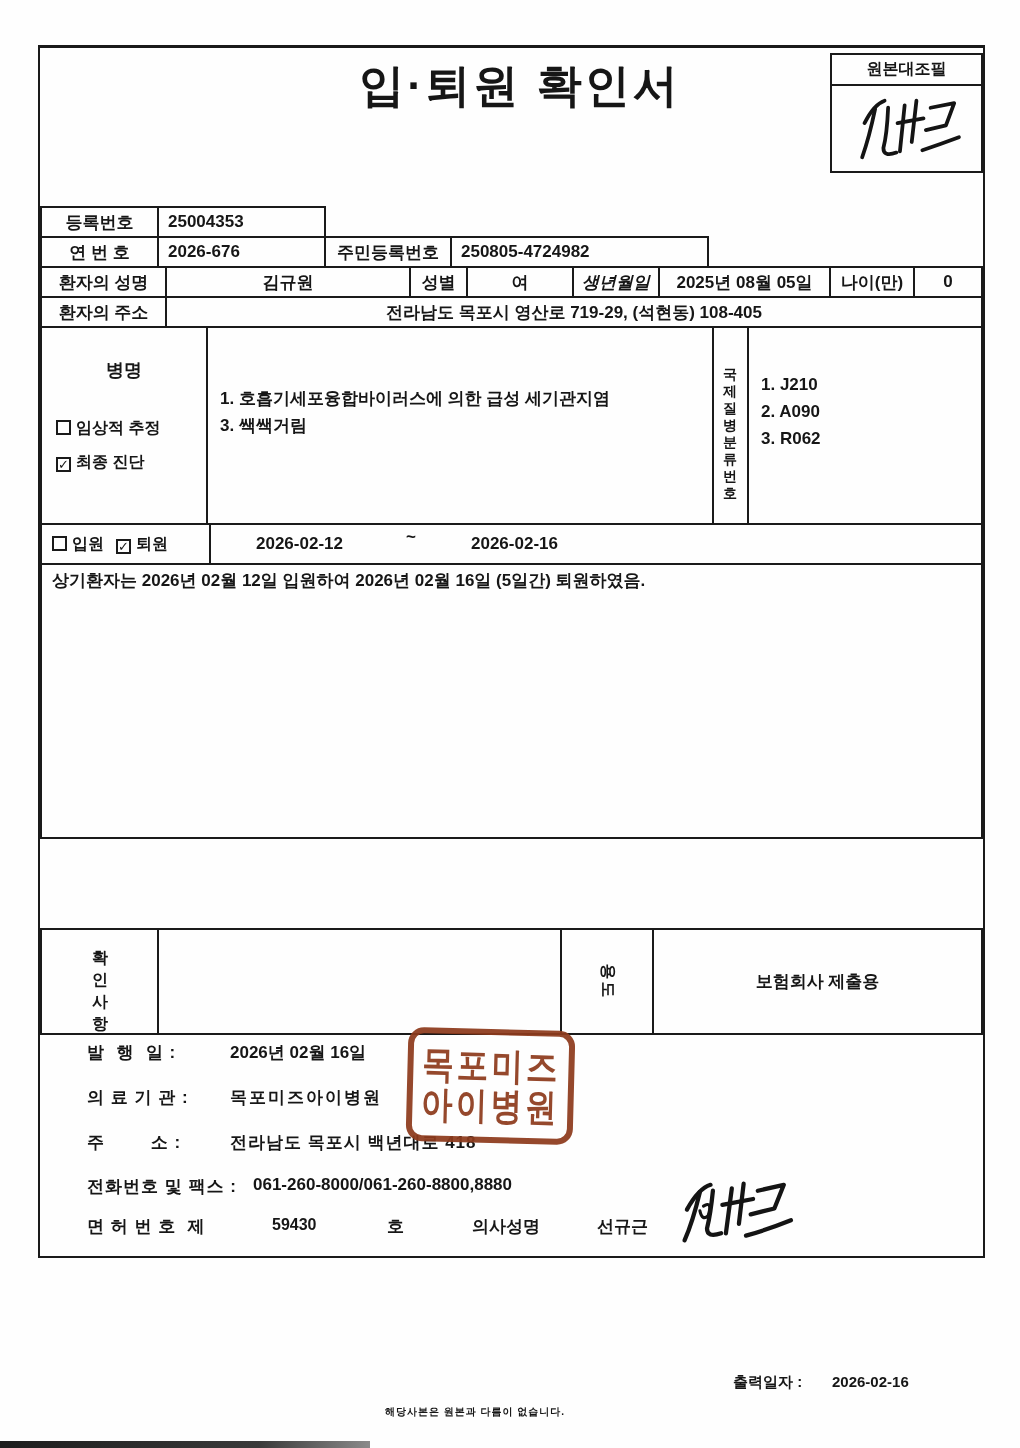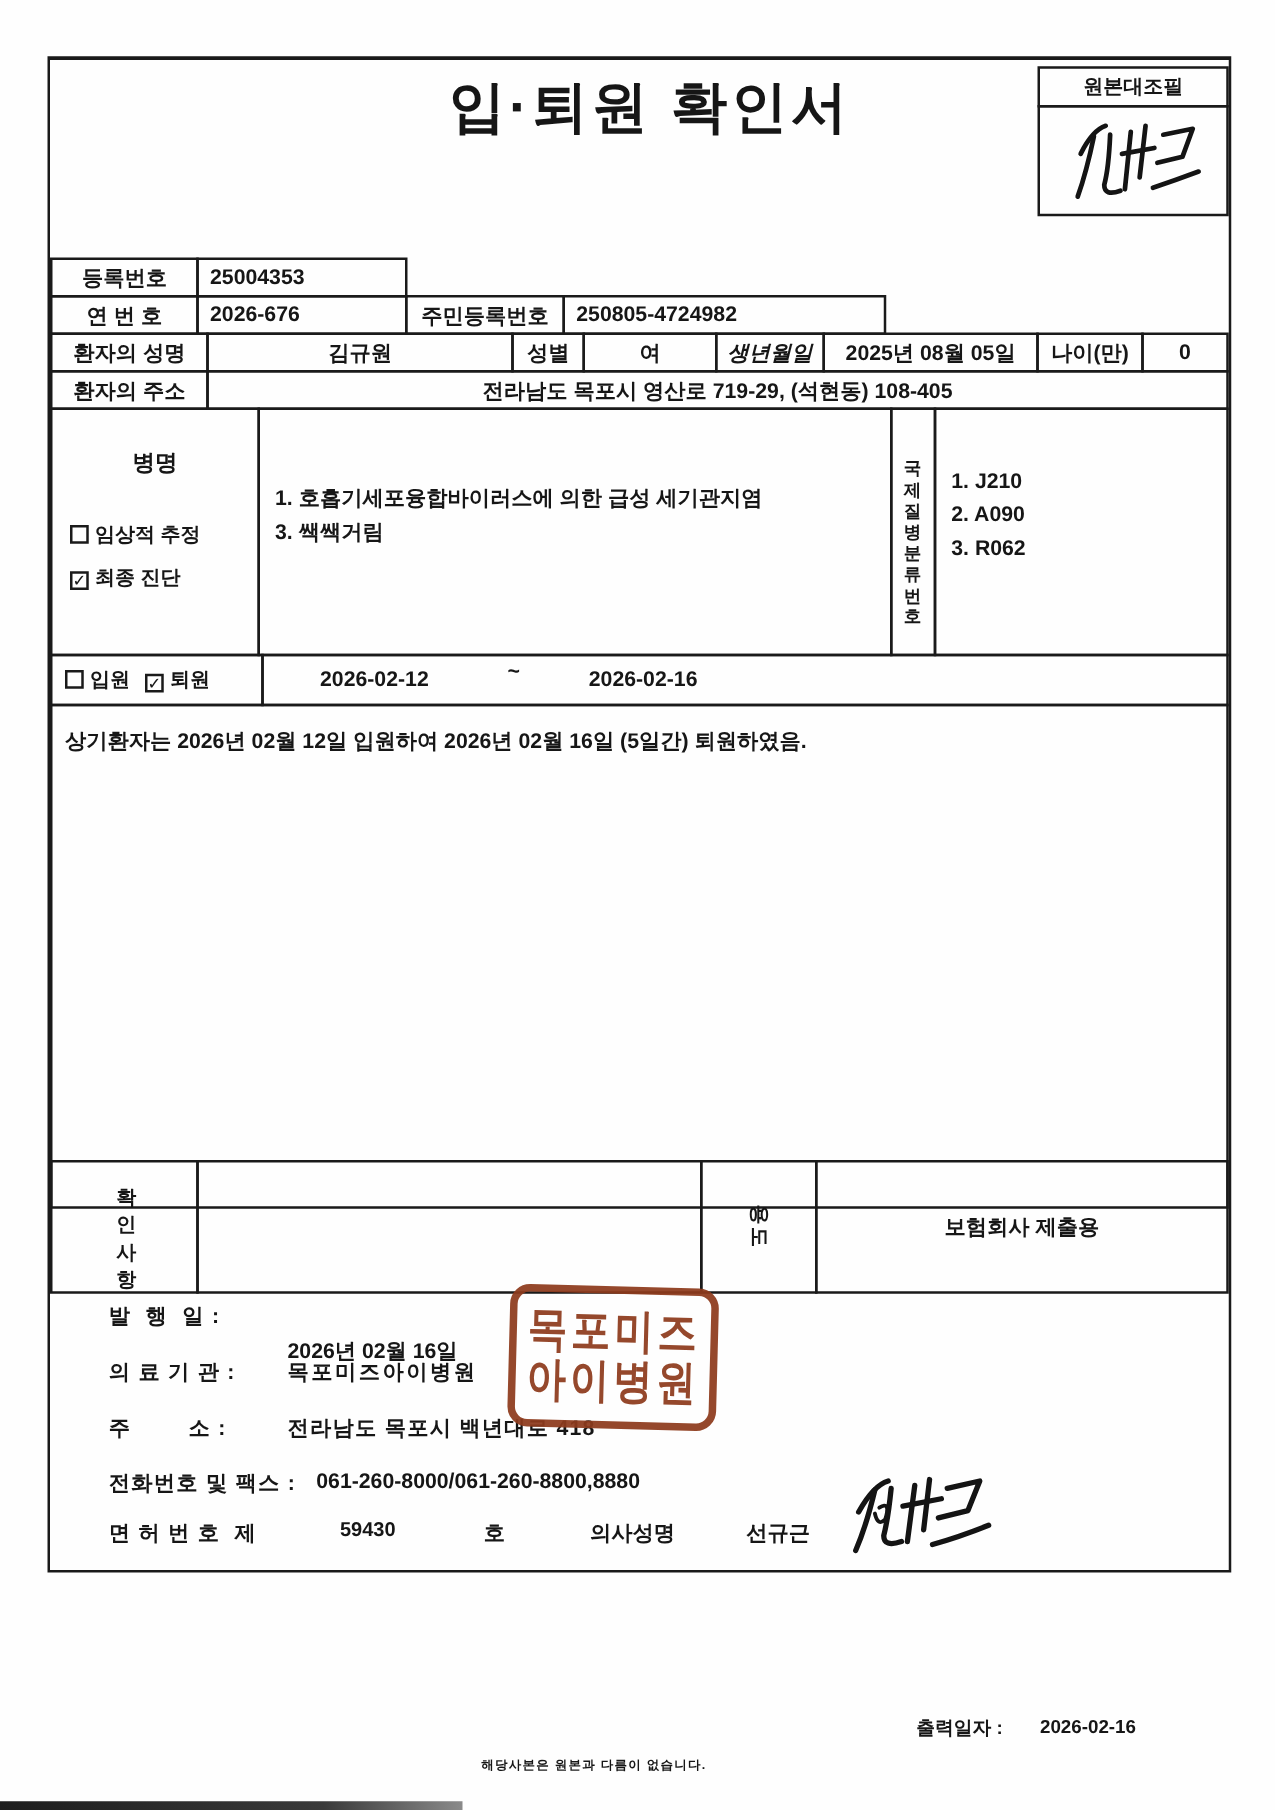--- a/index.html
+++ b/index.html
@@ -144,39 +144,39 @@
       <span style="white-space:nowrap; font-size:16px; margin-left:12px;">
         <span class="cb">✓</span><span>퇴원</span>
       </span>
     </div>
     <div class="cell" style="left:169px; top:475px; width:774px; height:42px;">
       <span class="abs" style="left:45px;">2026-02-12</span>
       <span class="abs" style="left:195px; top:2px;">~</span>
       <span class="abs" style="left:260px;">2026-02-16</span>
     </div>
 
-    <div class="cell" style="left:0; top:515px; width:943px; height:404px; align-items:flex-start; padding:16px 10px;">
+    <div class="cell" style="left:0; top:515px; width:943px; height:276px; align-items:flex-start; padding:4px 10px;">
       <span>상기환자는 2026년 02월 12일 입원하여 2026년 02월 16일 (5일간) 퇴원하였음.</span>
     </div>
 
     <div class="cell center" style="left:0; top:880px; width:119px; height:107px;">
       <span class="vtext" style="font-size:16px; font-weight:600; letter-spacing:6px;">확인사항</span>
     </div>
     <div class="cell" style="left:117px; top:880px; width:405px; height:107px;">
       <span></span>
     </div>
     <div class="cell center" style="left:520px; top:880px; width:94px; height:107px;">
       <span style="transform:rotate(90deg); font-size:16px; font-weight:700; letter-spacing:2px;">용도</span>
     </div>
     <div class="cell center" style="left:612px; top:880px; width:331px; height:107px;">
       <span>보험회사 제출용</span>
     </div>
 
     <div class="issue-label pre" style="top:993px;">발  행  일 :</div>
-    <div class="issue-value" style="left:190px; top:993px;margin-top:28px;">2026년 02월 16일</div>
+    <div class="issue-value" style="left:190px; top:993px;">2026년 02월 16일</div>
 
     <div class="issue-label pre" style="top:1038px;">의 료 기 관 :</div>
     <div class="issue-value" style="left:190px; top:1038px; letter-spacing:2px;">목포미즈아이병원</div>
 
     <div class="issue-label pre" style="top:1083px;">주        소 :</div>
     <div class="issue-value" style="left:190px; top:1083px; letter-spacing:1px;">전라남도 목포시 백년대로 418</div>
 
     <div class="issue-label pre" style="top:1127px;">전화번호 및 팩스 :</div>
     <div class="issue-value" style="left:213px; top:1127px;">061-260-8000/061-260-8800,8880</div>
 

